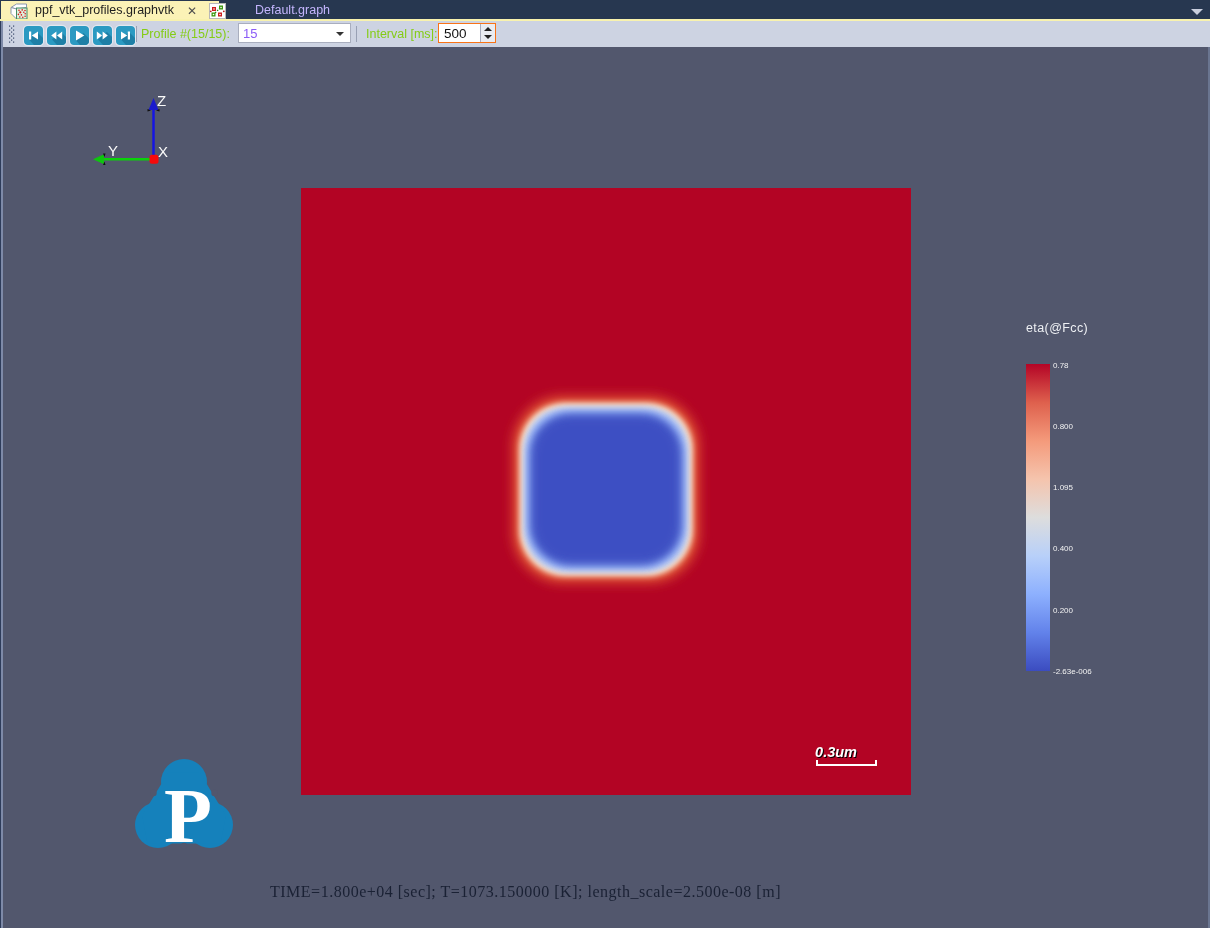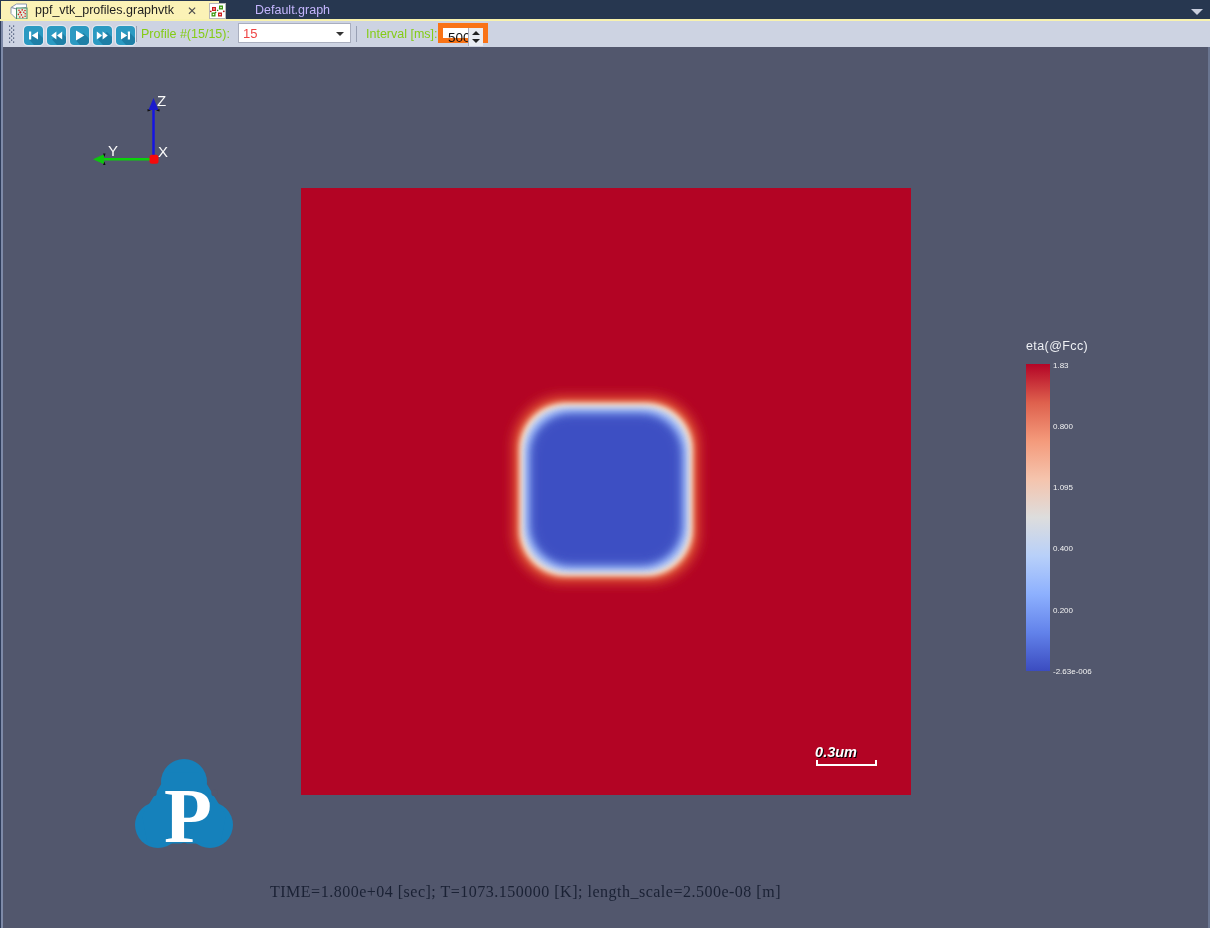--- a/index.html
+++ b/index.html
@@ -13,44 +13,44 @@
   #tab2ttl{left:238px;top:3px;font-size:12.5px;color:#c4b5fd;margin-left:17px;}
   #chev{left:1191px;top:9px;width:0;height:0;border-left:6px solid transparent;
     border-right:6px solid transparent;border-top:6px solid #c8cedd;}
   #ystrip{left:0;top:19px;width:1210px;height:2px;background:#F8F2AE;}
   #toolbar{left:0;top:21px;width:1210px;height:26px;background:#CDD3E2;}
   .tbtxt{font-size:12.5px;color:#84cc16;top:27px;}
   .vsep{top:26px;width:1px;height:16px;background:#98a0b4;}
   .tbbtn{top:26px;width:19px;height:19px;box-shadow:0 0 0 1.2px #e2e8f0;border-radius:4px;}
   #combo{left:238px;top:23px;width:113px;height:20px;background:#fff;
     border:1px solid #a9aebe;box-sizing:border-box;}
-  #combo .v{position:absolute;left:4px;top:2px;font-size:13px;color:#ef4444;}
+  #combo .v{position:absolute;left:4px;top:2px;font-size:13px;color:#8b5cf6;}
   #combo .ar{position:absolute;right:6px;top:8px;width:0;height:0;
     border-left:4px solid transparent;border-right:4px solid transparent;border-top:4px solid #333;}
-  #spin{left:438px;top:23px;width:50px;height:20px;background:#fff;
-    border:5px solid #f97316;box-sizing:border-box;}
+  #spin{left:438px;top:23px;width:58px;height:20px;background:#fff;
+    border:1px solid #f97316;box-sizing:border-box;}
   #spin .v{position:absolute;left:5px;top:2px;font-size:13.5px;color:#111;}
   #spinbtns{position:absolute;right:0;top:0;width:14px;height:18px;background:#e9ecf2;border-left:1px solid #a9aebe;}
   #spinbtns .up{position:absolute;left:3px;top:3px;width:0;height:0;
     border-left:4px solid transparent;border-right:4px solid transparent;border-bottom:4px solid #222;}
   #spinbtns .dn{position:absolute;left:3px;bottom:3px;width:0;height:0;
     border-left:4px solid transparent;border-right:4px solid transparent;border-top:4px solid #222;}
   
   #ledge1{left:0;top:21px;width:1px;height:907px;background:#2e3c5a;}
   #ledge2b{left:1px;top:21px;width:2px;height:26px;background:#7e8aa8;}
   #ledge2{left:1px;top:47px;width:2px;height:881px;background:#7e8aa8;}
   #redge{left:1208px;top:47px;width:2px;height:881px;background:#6a7590;}
   
   #redsq{left:301px;top:188px;width:610px;height:607px;background:#B30424;}
   #cbar{left:1026px;top:364px;width:24px;height:307px;
     background:linear-gradient(to bottom,
       rgb(180,4,38) 0%, rgb(222,96,77) 12.5%, rgb(244,154,123) 25%,
       rgb(245,196,173) 37.5%, rgb(221,221,221) 50%, rgb(184,208,249) 62.5%,
       rgb(141,176,254) 75%, rgb(98,130,234) 87.5%, rgb(59,76,192) 100%);}
-  #cbarttl{left:1026px;top:339px;font-size:12.5px;color:#eef0f4;letter-spacing:0.4px;}
+  #cbarttl{left:1026px;top:321px;font-size:12.5px;color:#eef0f4;letter-spacing:0.4px;}
   .clab{position:absolute;left:1053px;font-size:8px;color:#f2f2f2;}
   #scaletxt{left:795px;top:744px;width:62px;text-align:right;font-size:14.5px;
     font-style:italic;font-weight:bold;color:#fff;text-shadow:1px 1px 0 #000;}
   #scalebar{left:816px;top:760px;width:61px;height:6px;
     border-left:2px solid #fff;border-right:2px solid #fff;border-bottom:2px solid #fff;box-sizing:border-box;}
   #btmtxt{left:270px;top:883px;white-space:nowrap;
     font-family:Liberation Serif, serif;font-size:16px;letter-spacing:0.5px;color:#1a2134;}
 </style>
 </head>
 <body>
@@ -230,21 +230,21 @@
       <rect x="225" y="221.5" width="160" height="160" rx="42" fill="#9EBCFC" filter="url(#f2)"></rect>
       <rect x="230" y="226.5" width="150" height="150" rx="40" fill="#6078D8" filter="url(#f3)"></rect>
       <rect x="231" y="227.5" width="148" height="148" rx="38" fill="#3C50C3" filter="url(#f4)"></rect>
     </svg>
   </div>
   <div class="abs" id="scaletxt">0.3um</div>
   <div class="abs" id="scalebar"></div>
 
   <div class="abs" id="cbarttl">eta(@Fcc)</div>
   <div class="abs" id="cbar"></div>
-  <div class="clab" style="top:361px">1.83</div>
+  <div class="clab" style="top:361px">0.78</div>
   <div class="clab" style="top:422px">0.800</div>
   <div class="clab" style="top:483px">1.095</div>
   <div class="clab" style="top:544px">0.400</div>
   <div class="clab" style="top:606px">0.200</div>
   <div class="clab" style="top:667px">-2.63e-006</div>
 
   <svg class="abs" style="left:130px;top:755px" width="110" height="98" viewBox="0 0 110 98">
     <g fill="#1581BB">
       <circle cx="54" cy="27" r="23"></circle>
       <circle cx="28" cy="70" r="23"></circle>

